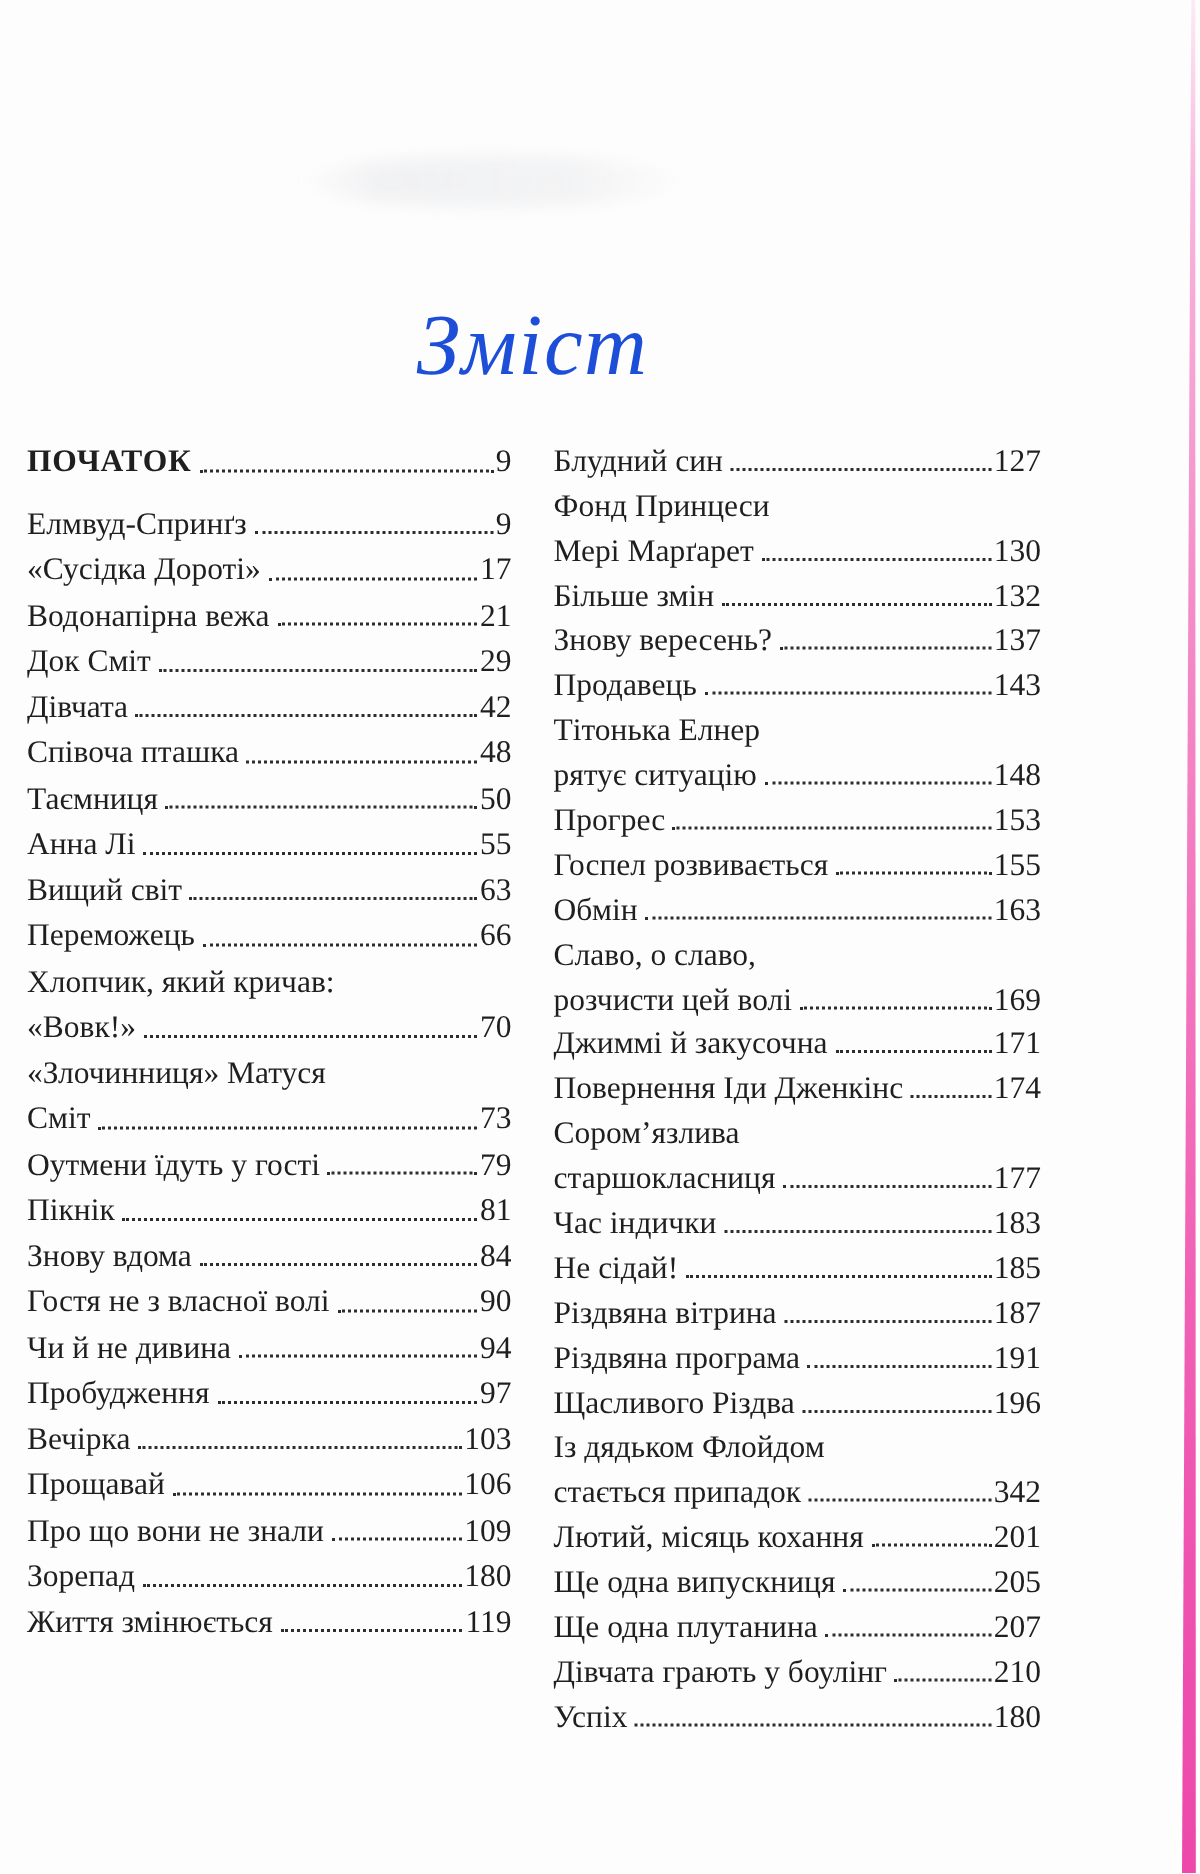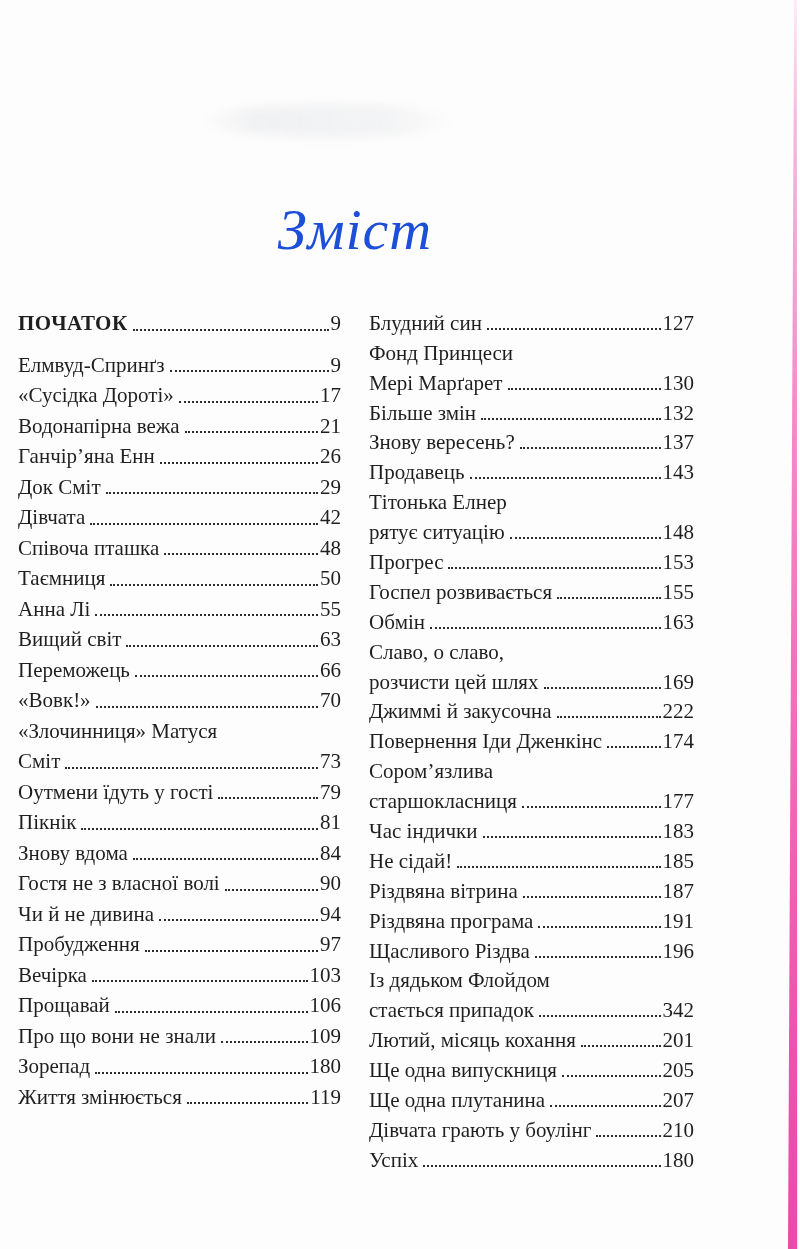--- a/index.html
+++ b/index.html
@@ -23,21 +23,21 @@
   .book-title{
     position:absolute;left:0;top:196px;width:706px;margin:2px;
     text-align:center;
     font-family:"Liberation Serif","DejaVu Serif",serif;
     font-style:italic;font-weight:400;
     font-size:58px;line-height:1.1;color:#1d4ed8;
     letter-spacing:1px;
   }
 
   .toc{
-    position:absolute;left:18px;top:304px;width:676px;
+    position:absolute;left:18px;top:288px;width:676px;
     display:flex;gap:28px;
     font-size:21px;
   }
   .col{display:flex;flex-direction:column;}
   .col-left{width:328px;}
   .col-right{width:330px;text-align:right;}
 
   .entry{display:flex;align-items:flex-end;}
   .col-left  .entry{height:30.5px;}
   .col-right .entry{height:29.9px;}
@@ -90,25 +90,20 @@
           <span class="title">«Сусідка Дороті»</span>
           <span class="leader"></span>
           <span class="page-num">17</span>
         </div>
         <div class="entry">
           <span class="title">Водонапірна вежа</span>
           <span class="leader"></span>
           <span class="page-num">21</span>
         </div>
         <div class="entry">
-          <span class="title">Ганчір’яна Енн</span>
-          <span class="leader"></span>
-          <span class="page-num">26</span>
-        </div>
-        <div class="entry">
           <span class="title">Док Сміт</span>
           <span class="leader"></span>
           <span class="page-num">29</span>
         </div>
         <div class="entry">
           <span class="title">Дівчата</span>
           <span class="leader"></span>
           <span class="page-num">42</span>
         </div>
         <div class="entry">
@@ -128,20 +123,23 @@
         </div>
         <div class="entry">
           <span class="title">Вищий світ</span>
           <span class="leader"></span>
           <span class="page-num">63</span>
         </div>
         <div class="entry">
           <span class="title">Переможець</span>
           <span class="leader"></span>
           <span class="page-num">66</span>
+        </div>
+        <div class="entry">
+          <span class="title">Хлопчик, який кричав:</span>
         </div>
         <div class="entry">
           <span class="title">«Вовк!»</span>
           <span class="leader"></span>
           <span class="page-num">70</span>
         </div>
         <div class="entry">
           <span class="title">«Злочинниця» Матуся</span>
         </div>
         <div class="entry">
@@ -254,28 +252,28 @@
         </div>
         <div class="entry">
           <span class="title">Обмін</span>
           <span class="leader"></span>
           <span class="page-num">163</span>
         </div>
         <div class="entry">
           <span class="title">Славо, о славо,</span>
         </div>
         <div class="entry">
-          <span class="title">розчисти цей шлях</span>
+          <span class="title">розчисти цей волі</span>
           <span class="leader"></span>
           <span class="page-num">169</span>
         </div>
         <div class="entry">
           <span class="title">Джиммі й закусочна</span>
           <span class="leader"></span>
-          <span class="page-num">222</span>
+          <span class="page-num">171</span>
         </div>
         <div class="entry">
           <span class="title">Повернення Іди Дженкінс</span>
           <span class="leader"></span>
           <span class="page-num">174</span>
         </div>
         <div class="entry">
           <span class="title">Сором’язлива</span>
         </div>
         <div class="entry">

